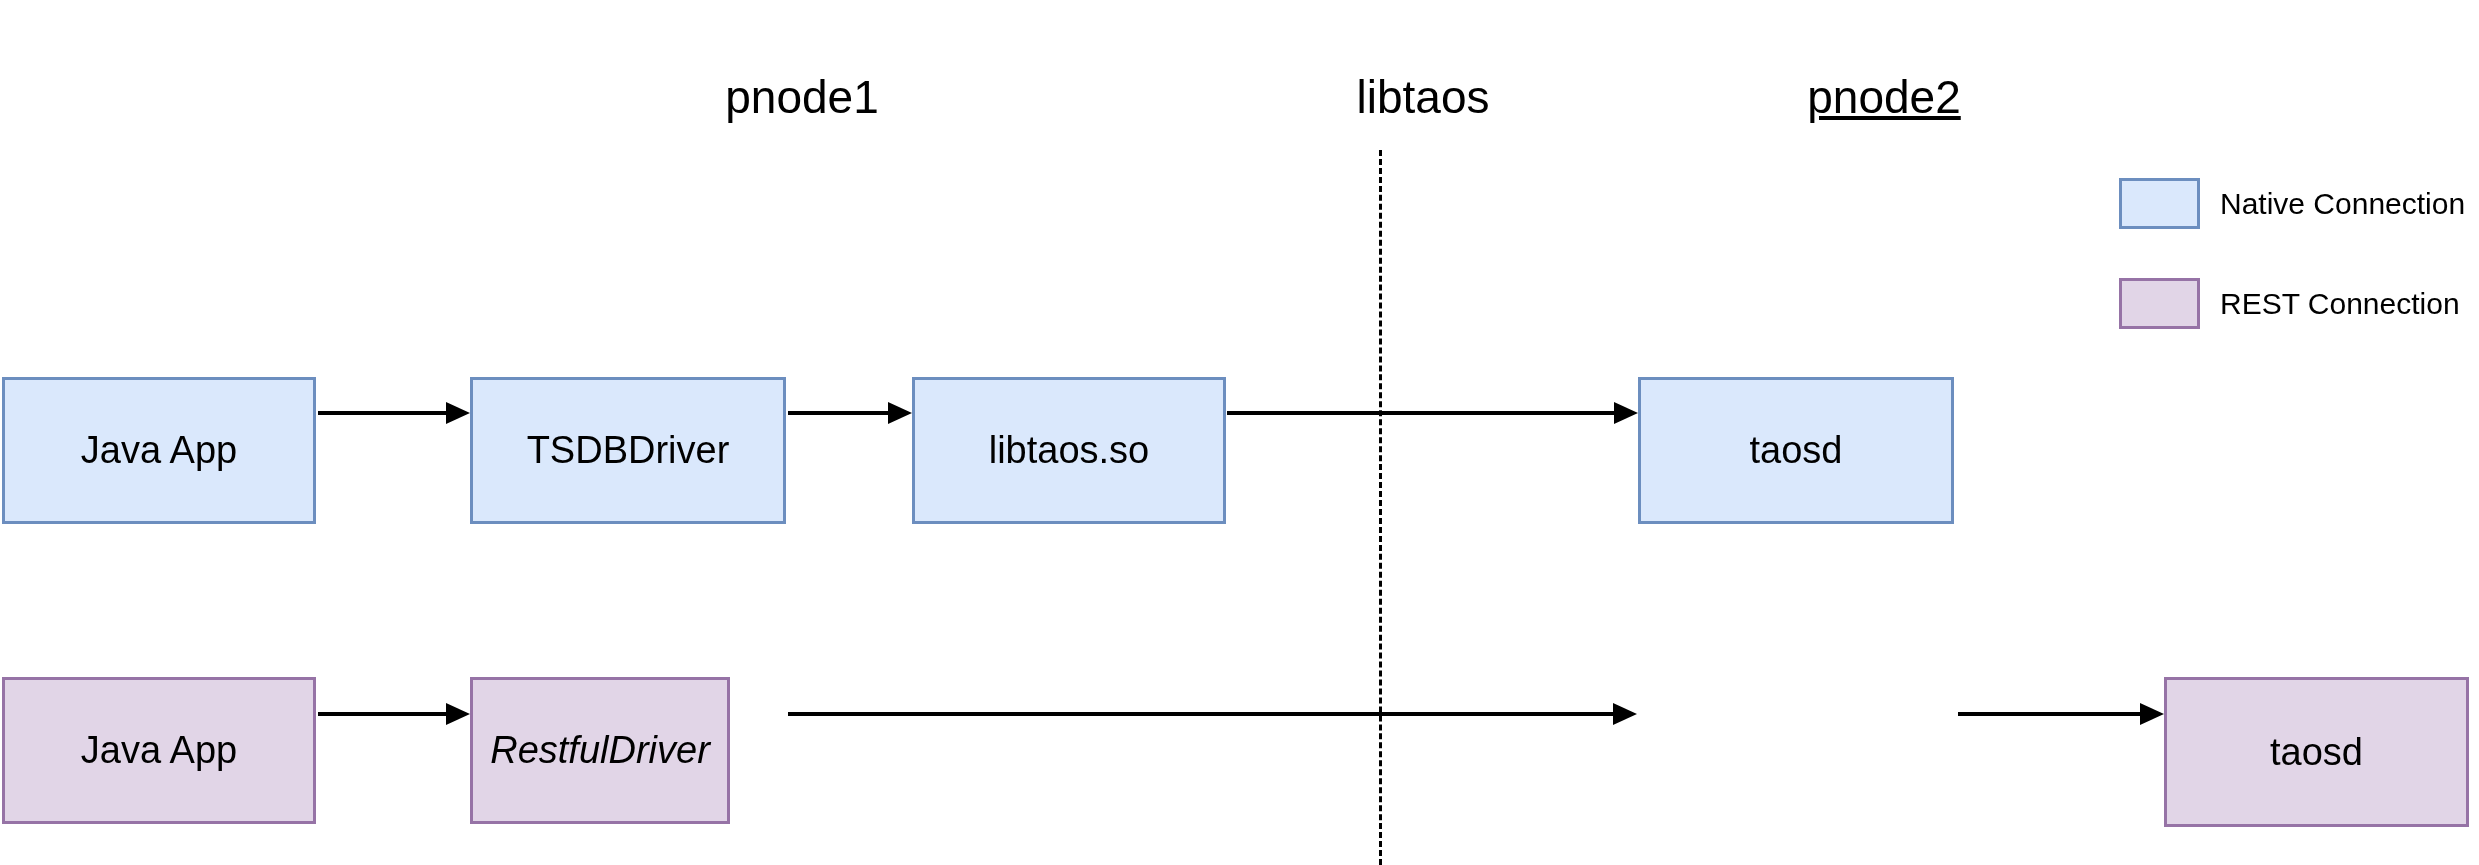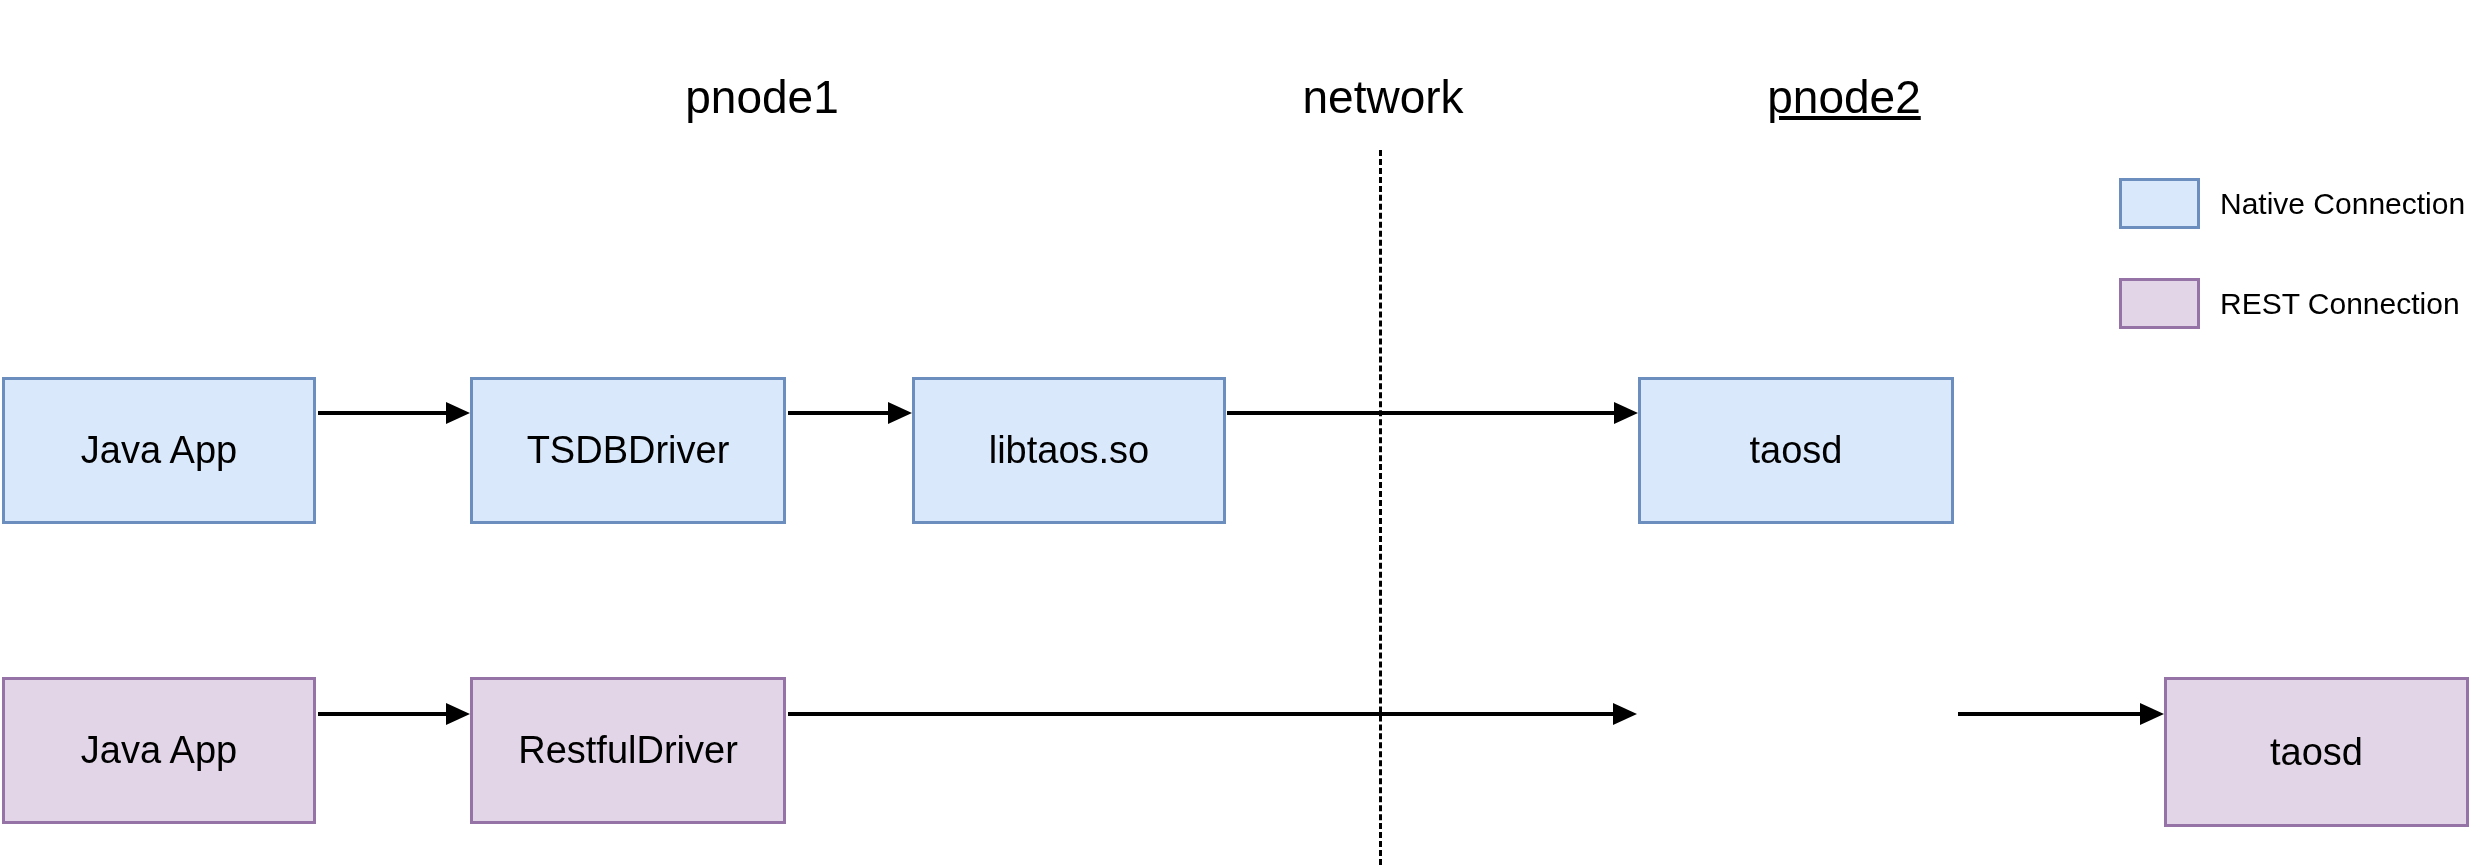--- a/index.html
+++ b/index.html
@@ -17,20 +17,21 @@
     overflow: hidden;
   }
   .zone-label {
     position: absolute;
     top: 72px;
     transform: translateX(-50%);
     font-size: 46px;
     line-height: 1.1;
     white-space: nowrap;
     color: #000000;
+    margin-left: 40px;
   }
   .divider {
     position: absolute;
     left: 1379px;
     top: 150px;
     height: 715px;
     width: 0;
     border-left: 3px dashed #000000;
   }
   .node {
@@ -82,42 +83,42 @@
     font-size: 30px;
     white-space: nowrap;
   }
 </style>
 </head>
 <body>
 
 <div class="canvas">
 
   <div class="zone-label" style="left:762px;">pnode1</div>
-  <div class="zone-label" style="left:1383px;">network</div>
+  <div class="zone-label" style="left:1383px;">libtaos</div>
   <div class="zone-label" style="left:1844px;text-decoration:underline;">pnode2</div>
 
   <div class="divider"></div>
 
   <div class="node blue" style="left:2px;top:340px;width:314px;height:147px;">
     <span>Java App</span>
   </div>
   <div class="node blue" style="left:912px;top:340px;width:314px;height:147px;">
     <span>libtaos.so</span>
   </div>
   <div class="node blue" style="left:470px;top:340px;width:316px;height:147px;">
     <span>TSDBDriver</span>
   </div>
   <div class="node blue" style="left:1638px;top:340px;width:316px;height:147px;">
     <span>taosd</span>
   </div>
 
   <div class="node purple" style="left:2px;top:640px;width:314px;height:147px;">
     <span>Java App</span>
   </div>
-  <div class="node purple" style="left:470px;top:640px;width:316px;height:147px;">
+  <div class="node purple" style="left:470px;top:640px;width:260px;height:147px;font-style:italic;">
     <span>RestfulDriver</span>
   </div>
   <div class="node purple" style="left:2164px;top:640px;width:305px;height:150px;">
     <span>taosd</span>
   </div>
 
   <div class="arrow" style="left:318px;top:400px;width:152px;">
     <i class="shaft"></i>
       <i class="head"></i>
   </div>

